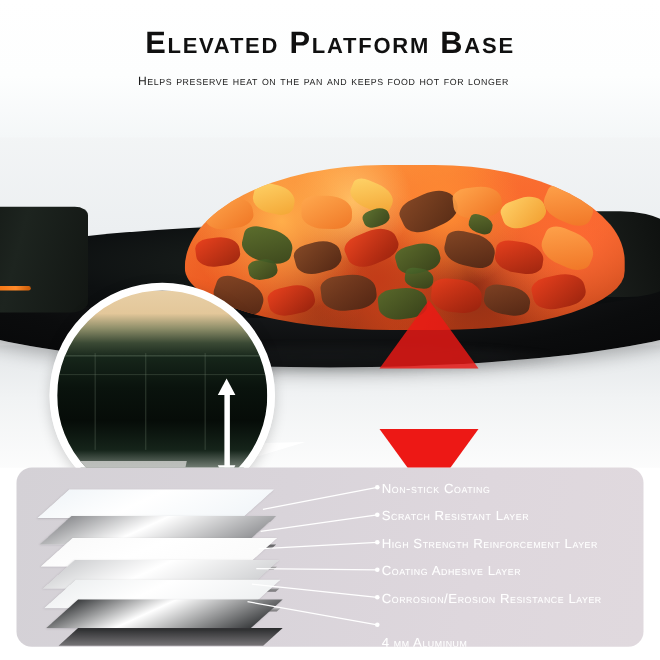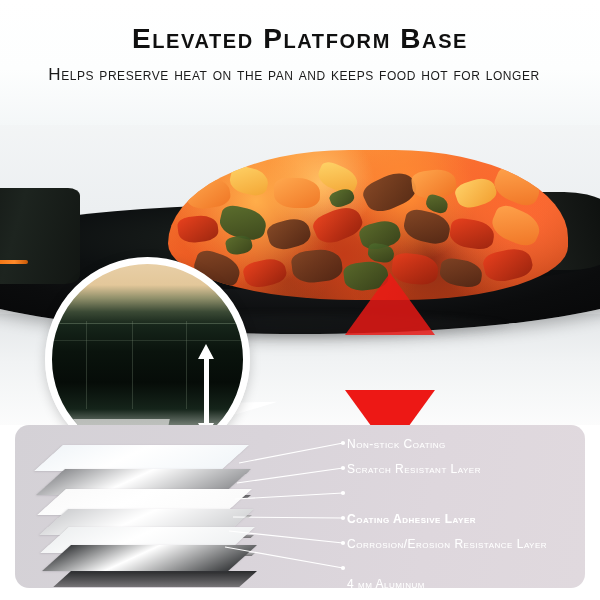--- a/index.html
+++ b/index.html
@@ -36,21 +36,21 @@
     font-variant: small-caps;
     letter-spacing: 1.6px;
     line-height: 34px;
     white-space: nowrap;
   }
   .subtitle {
     position: absolute;
     left: 0; top: 66px;
     width: 588px;
     text-align: center;
-    font-size: 17px;
+    font-size: 11px;
     font-weight: normal;
     color: #1b1b1b;
     font-variant: small-caps;
     letter-spacing: 0.55px;
     line-height: 17px;
     white-space: nowrap;
   }
 
   
   .photo-stage {
@@ -408,19 +408,20 @@
         <circle cx="328" cy="93" r="2.1" fill="#ffffff"></circle>
         <line x1="214" y1="106" x2="328" y2="118" stroke="#ffffff" stroke-width="1.1"></line>
         <circle cx="328" cy="118" r="2.1" fill="#ffffff"></circle>
         <line x1="210" y1="122" x2="328" y2="143" stroke="#ffffff" stroke-width="1.1"></line>
         <circle cx="328" cy="143" r="2.1" fill="#ffffff"></circle>
       </svg>
 
     <div class="layer-labels" id="labels-host">
         <div class="layer-label" style="top: 12px;">Non-stick Coating</div>
         <div class="layer-label" style="top: 37px;">Scratch Resistant Layer</div>
-        <div class="layer-label" style="top: 87px; font-weight: bold;">Coating Adhesive Layer</div>
+        <div class="layer-label" style="top: 62px;">High Strength Reinforcement Layer</div>
+        <div class="layer-label" style="top: 87px;">Coating Adhesive Layer</div>
         <div class="layer-label" style="top: 112px;">Corrosion/Erosion Resistance Layer</div>
         <div class="layer-label" style="top: 137px; margin-top: 15px;">4 mm Aluminum</div>
       </div>
   </div>
 
 </div>
 
 </body></html>

